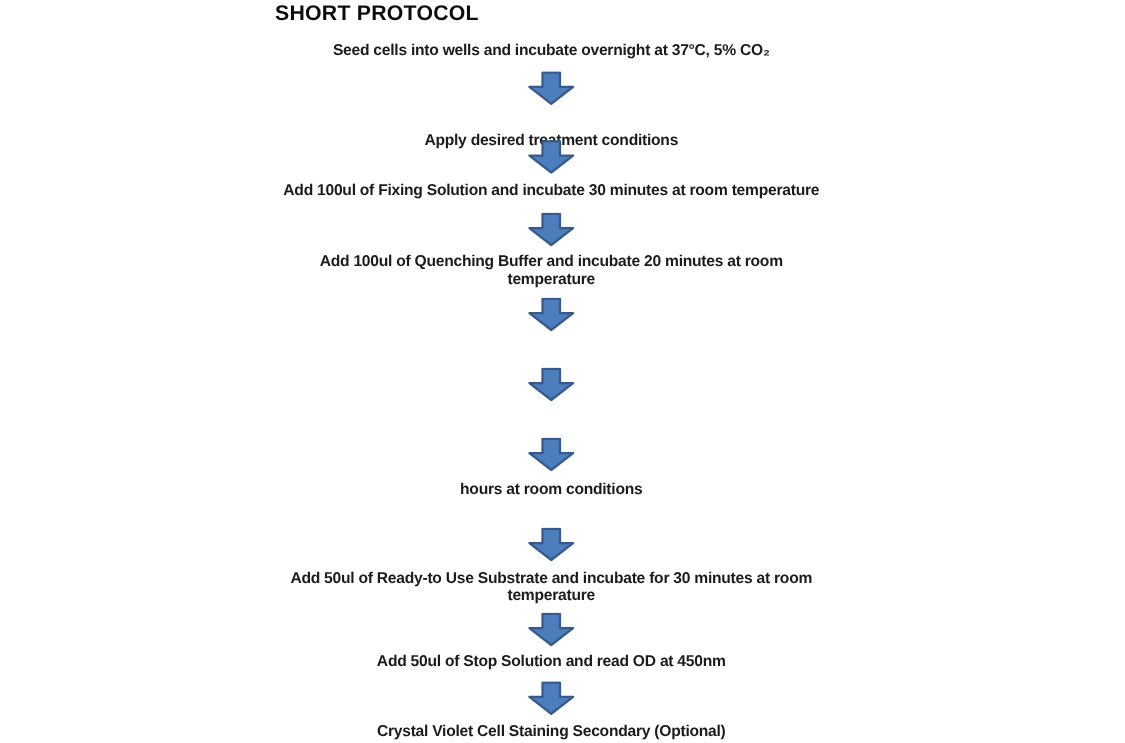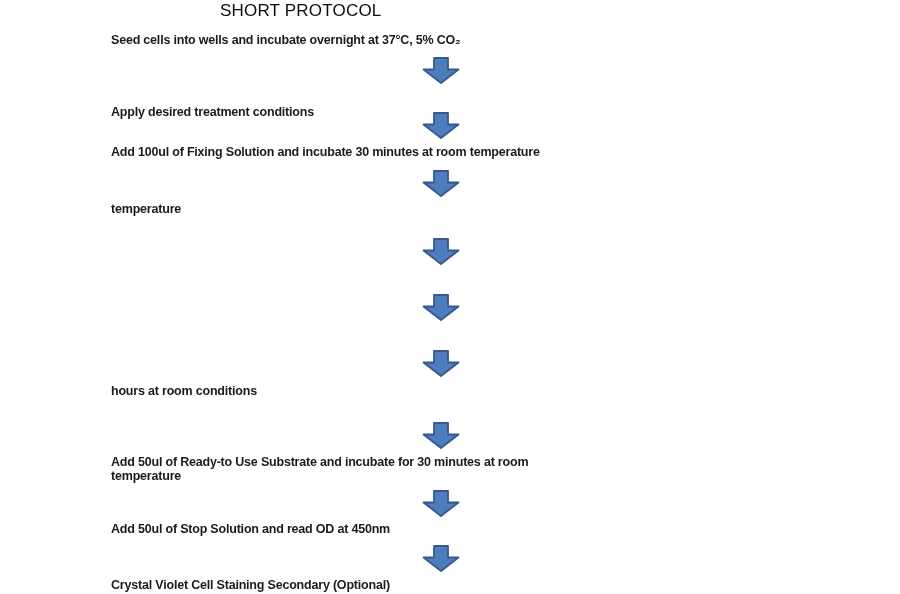--- a/index.html
+++ b/index.html
@@ -14,36 +14,37 @@
     background: #ffffff;
     overflow: hidden;
     font-family: "Liberation Sans", "DejaVu Sans", sans-serif;
   }
   .title {
     position: absolute;
     left: 220px;
     top: 1px;
     margin: 0;
     font-size: 17px;
-    font-weight: normal;
+    font-weight: bold;
     color: #0d0d0d;
     letter-spacing: 0.2px;
     white-space: nowrap;
   }
   .flow {
     position: absolute;
     left: 111px;
     top: 0;
     width: 660px;
     height: 594px;
   }
   .step {
     position: absolute;
     left: 0;
     width: 100%;
+    text-align: center;
     font-size: 12.5px;
     font-weight: bold;
     color: #1b1b1b;
     letter-spacing: -0.2px;
     line-height: 14px;
   }
   .arrow {
     position: absolute;
     width: 38px;
     height: 27px;
@@ -81,20 +82,21 @@
       </div>
       <div class="step" style="top: 145px;">
         <div class="step-line">Add 100ul of Fixing Solution and incubate 30 minutes at room temperature</div>
       </div>
       <div class="arrow" style="top: 170px;">
         <svg viewBox="0 0 38 27" xmlns="http://www.w3.org/2000/svg">
           <path d="M12 1 H26 V12.5 H36.5 L19 26 L1.5 12.5 H12 Z" fill="#4C7EBD" stroke="#38598C" stroke-width="1.8" stroke-linejoin="round"></path>
         </svg>
       </div>
       <div class="step" style="top: 202px;">
+        <div class="step-line">Add 100ul of Quenching Buffer and incubate 20 minutes at room</div>
         <div class="step-line">temperature</div>
       </div>
       <div class="arrow" style="top: 238px;">
         <svg viewBox="0 0 38 27" xmlns="http://www.w3.org/2000/svg">
           <path d="M12 1 H26 V12.5 H36.5 L19 26 L1.5 12.5 H12 Z" fill="#4C7EBD" stroke="#38598C" stroke-width="1.8" stroke-linejoin="round"></path>
         </svg>
       </div>
       <div class="arrow" style="top: 294px;">
         <svg viewBox="0 0 38 27" xmlns="http://www.w3.org/2000/svg">
           <path d="M12 1 H26 V12.5 H36.5 L19 26 L1.5 12.5 H12 Z" fill="#4C7EBD" stroke="#38598C" stroke-width="1.8" stroke-linejoin="round"></path>

